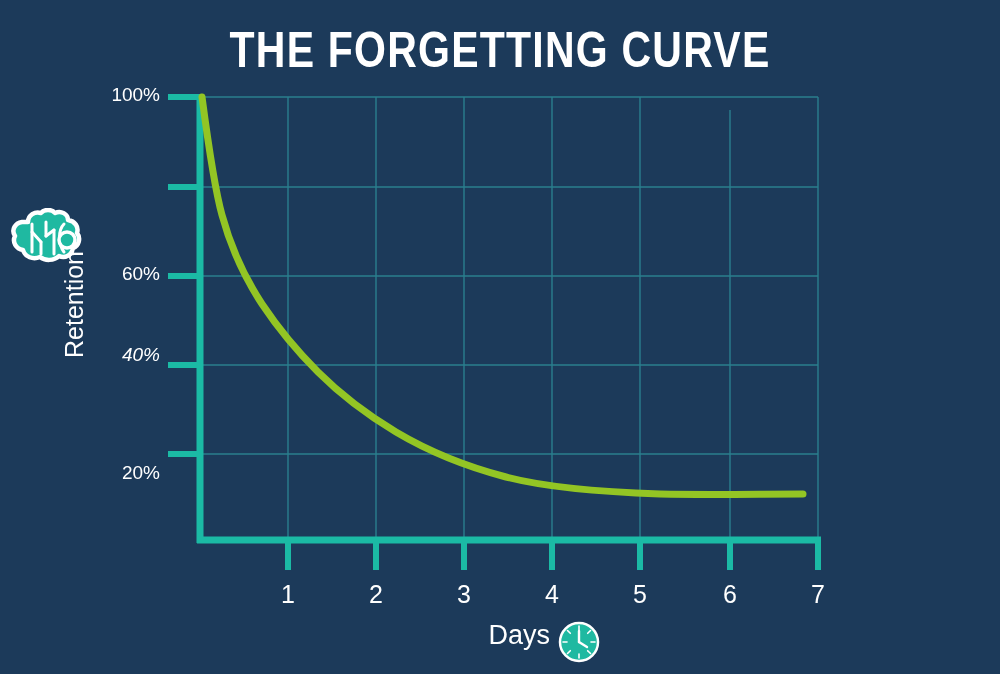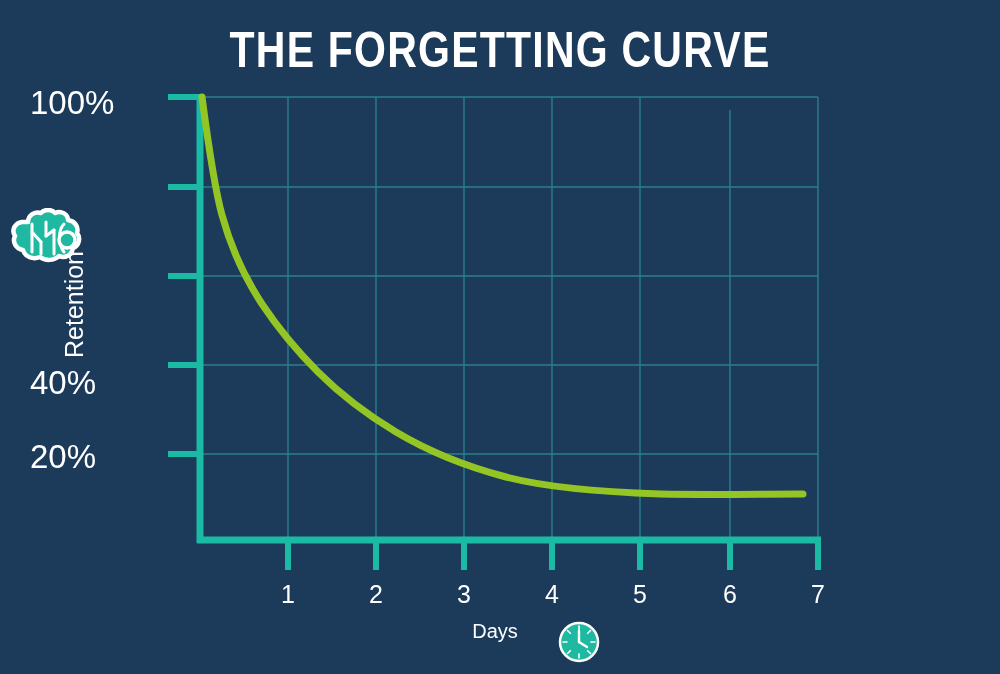--- a/index.html
+++ b/index.html
@@ -37,21 +37,22 @@
     white-space: nowrap;
   }
   .svg-layer {
     position: absolute;
     top: 0;
     left: 0;
   }
   .ylabel-text {
     position: absolute;
     color: #ffffff;
-    font-size: 33px;
+    font-size: 19px;
+    text-align: right;
     white-space: nowrap;
   }
   .xlabel-text {
     position: absolute;
     color: #ffffff;
     font-size: 25px;
     text-align: center;
     white-space: nowrap;
   }
   .axis-name-y {
@@ -65,22 +66,22 @@
     transform: rotate(-90deg);
     transform-origin: center center;
     white-space: nowrap;
   }
   .axis-name-x {
     position: absolute;
     left: 440px;
     top: 620px;
     width: 110px;
     color: #ffffff;
-    font-size: 20px;
-    text-align: center;
+    font-size: 27px;
+    text-align: right;
     white-space: nowrap;
   }
   .brain-icon-wrap {
     position: absolute;
     left: 8px;
     top: 208px;
     width: 76px;
     height: 60px;
   }
   .clock-icon-wrap {
@@ -146,22 +147,23 @@
          C 209,150 215,190 222,215
          C 232,252 245,278 262,304
          C 278,328 296,350 318,372
          C 340,394 366,414 396,432
          C 428,451 464,466 506,477
          C 548,488 600,492 660,494
          C 710,495 760,494 803,494"></path>
   </svg>
 
   <div class="ylabel-text" style="left: 30px; top: 84px; width: 130px;">100%</div>
-  <div class="ylabel-text" style="left: 30px; top: 364px; width: 130px;">40%</div>
-  <div class="ylabel-text" style="left: 30px; top: 438px; width: 130px;">20%</div>
+  <div class="ylabel-text" style="left: 30px; top: 263px; width: 130px;">60%</div>
+  <div class="ylabel-text" style="left: 30px; top: 344px; width: 130px; font-style: italic;">40%</div>
+  <div class="ylabel-text" style="left: 30px; top: 462px; width: 130px;">20%</div>
 
   <div class="xlabel-text" style="left: 258px; top: 580px; width: 60px;">1</div>
   <div class="xlabel-text" style="left: 346px; top: 580px; width: 60px;">2</div>
   <div class="xlabel-text" style="left: 434px; top: 580px; width: 60px;">3</div>
   <div class="xlabel-text" style="left: 522px; top: 580px; width: 60px;">4</div>
   <div class="xlabel-text" style="left: 610px; top: 580px; width: 60px;">5</div>
   <div class="xlabel-text" style="left: 700px; top: 580px; width: 60px;">6</div>
   <div class="xlabel-text" style="left: 788px; top: 580px; width: 60px;">7</div>
 
   <div class="axis-name-y">Retention</div>

